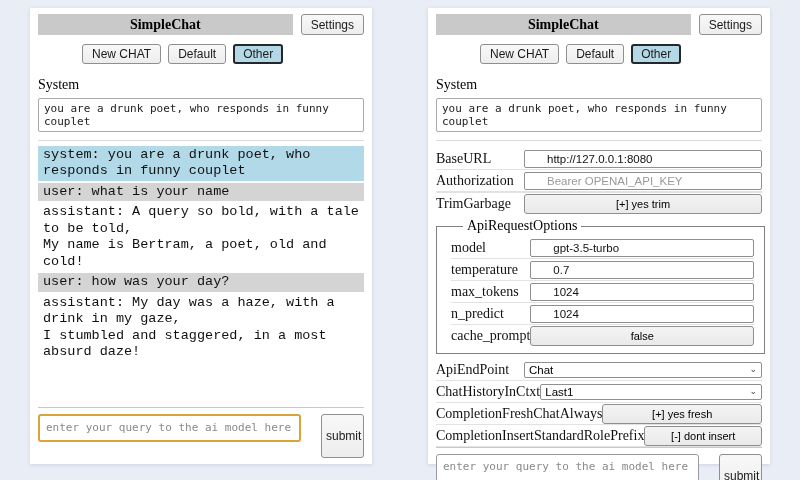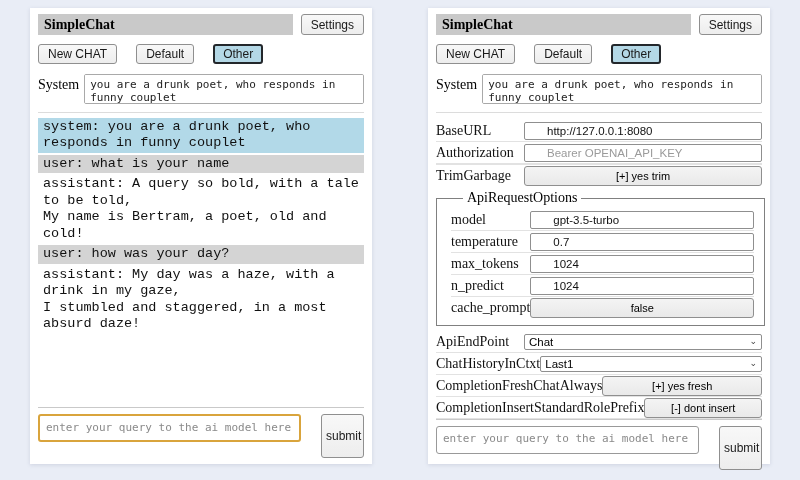--- a/index.html
+++ b/index.html
@@ -12,33 +12,34 @@
     display:flex; flex-direction:column;
     box-shadow:0 1px 4px rgba(60,70,110,0.15);
   }
   #left-panel  { left:30px; }
   #right-panel { left:428px; }
 
   .header { display:flex; align-items:stretch; gap:8px; }
   .titlebar {
     flex:1; background:#c9c9c9; font-weight:bold; font-size:14px;
     padding:3px 6px 2px;
+    text-align:center;
   }
   .btn {
     font-family:"Liberation Sans", sans-serif; font-size:12px;
     background:linear-gradient(#f8f8f8,#ededed);
     border:1px solid #8f8f8f; border-radius:3px;
     padding:2px 9px; color:#1a1a1a; cursor:pointer; white-space:nowrap;
   }
-  .toolbar { margin-top:9px; display:flex; gap:19px; }
+  .toolbar { margin-top:9px; display:flex; gap:7px;margin-left:44px; }
   .btn.active {
     background:#b4d8e6; border:2px solid #23272b; padding:1px 8px;
   }
 
-  .system-row { display:flex; gap:5px; margin-top:10px; font-size:14px; }
+  .system-row { display:flex; gap:5px; margin-top:10px; font-size:14px;flex-direction:column; }
   .system-row label { padding-top:3px; }
   textarea.system {
     flex:1; height:30px; resize:none;
     font-family:"DejaVu Sans Mono", monospace; font-size:11px; color:#222;
     border:1px solid #a9a9a9; border-radius:2px; padding:3px 5px;
   }
 
   hr.sep { border:none; border-top:1px solid #dcdcdc; margin:8px 0 5px; }
 
   .chat { flex:1; overflow:hidden; font-size:13.5px; color:#111;font-family:Liberation Mono, monospace; }

